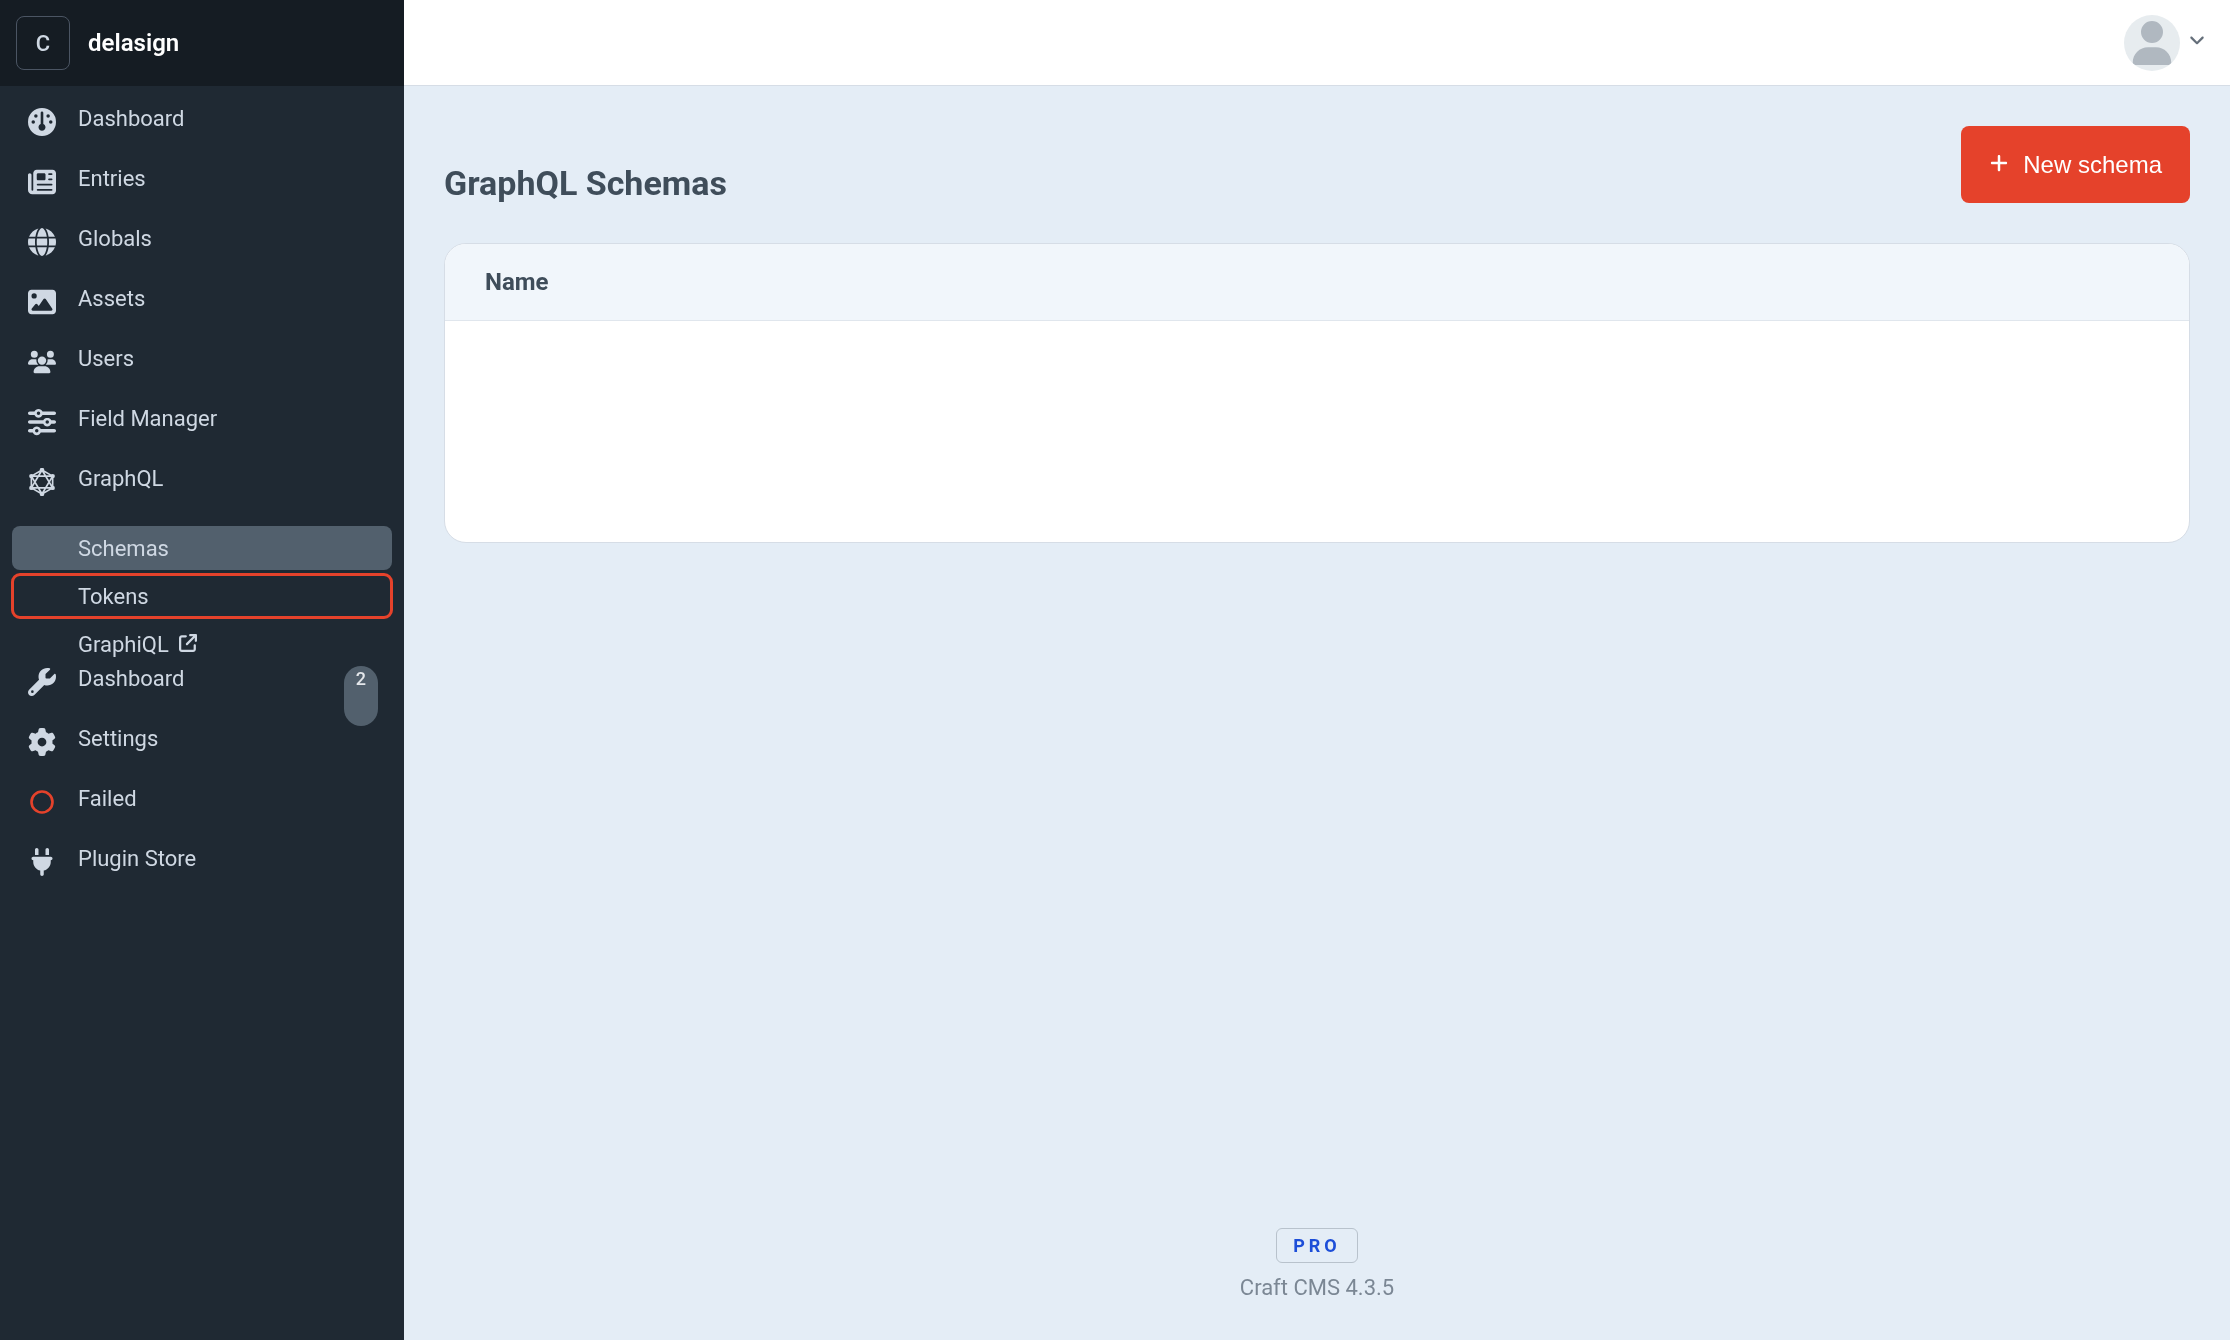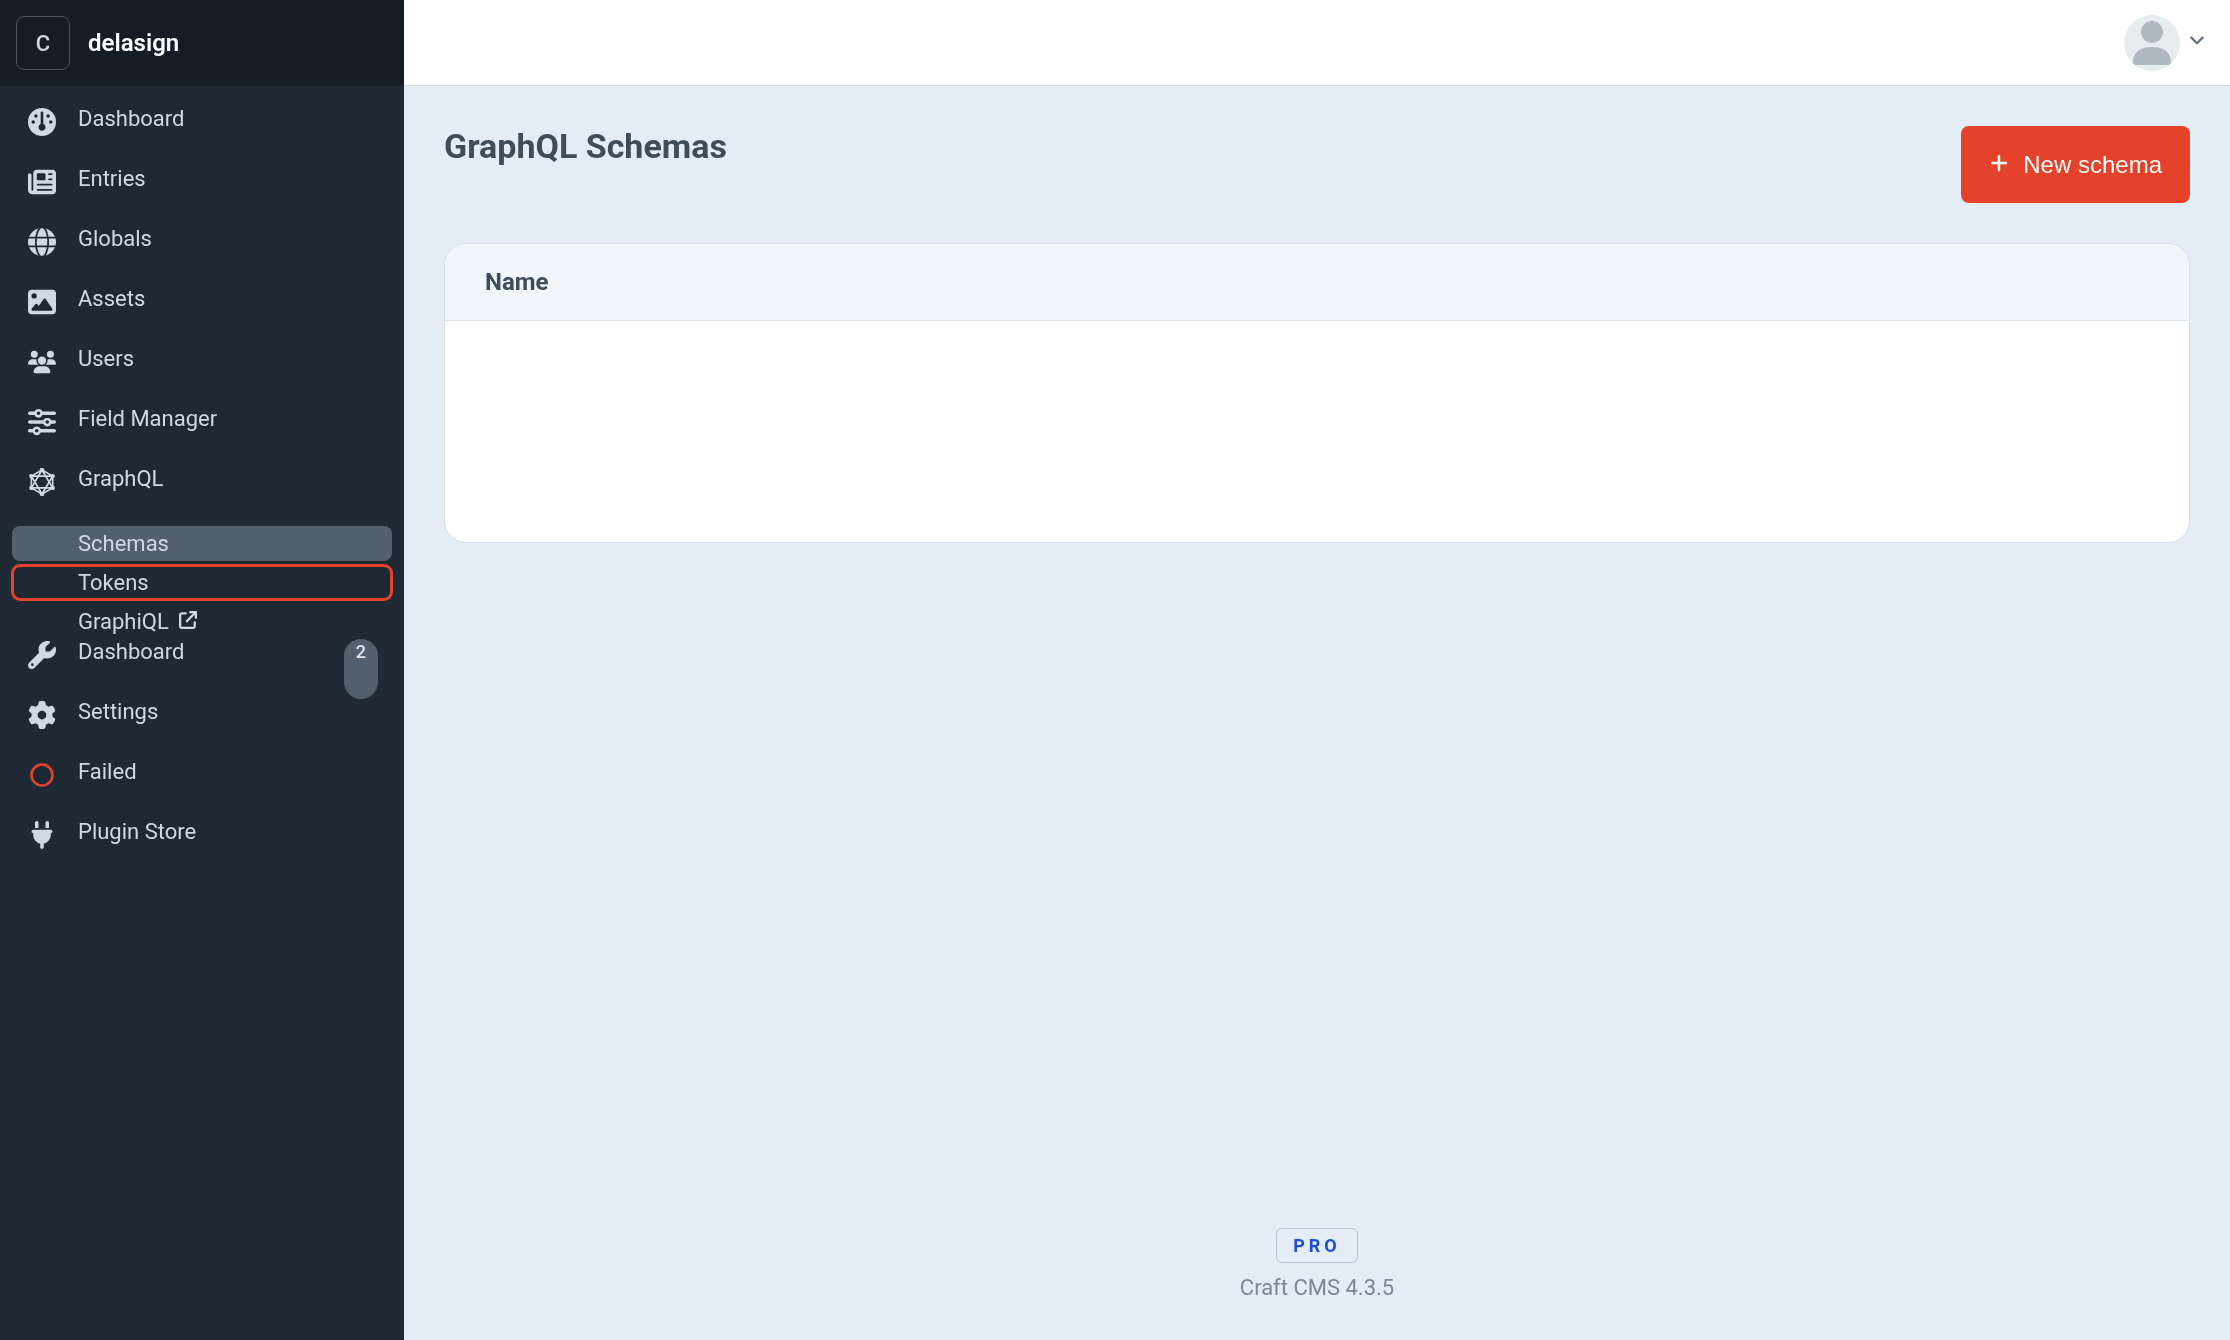--- a/index.html
+++ b/index.html
@@ -99,21 +99,21 @@
 
     .sub-nav {
       display: flex;
       flex-direction: column;
       gap: 4px;
     }
 
     .sub-item {
       display: flex;
       align-items: center;
-      height: 35px;
+      height: 44px;
       padding: 0 14px 0 66px;
       border-radius: 8px;
       color: #cfd8e3;
       cursor: pointer;
       font-size: 22px;
     }
 
     .sub-item.active {
       background: #52606d;
     }
@@ -173,21 +173,21 @@
 
     .content {
       flex: 1;
       padding: 40px;
       display: flex;
       flex-direction: column;
     }
 
     .page-header {
       display: flex;
-      align-items: flex-start;
+      align-items: flex-end;
       justify-content: space-between;
       margin-bottom: 40px;
     }
 
     .page-title {
       font-size: 34px;
       font-weight: 700;
       color: #3f4d5a;
     }
 

